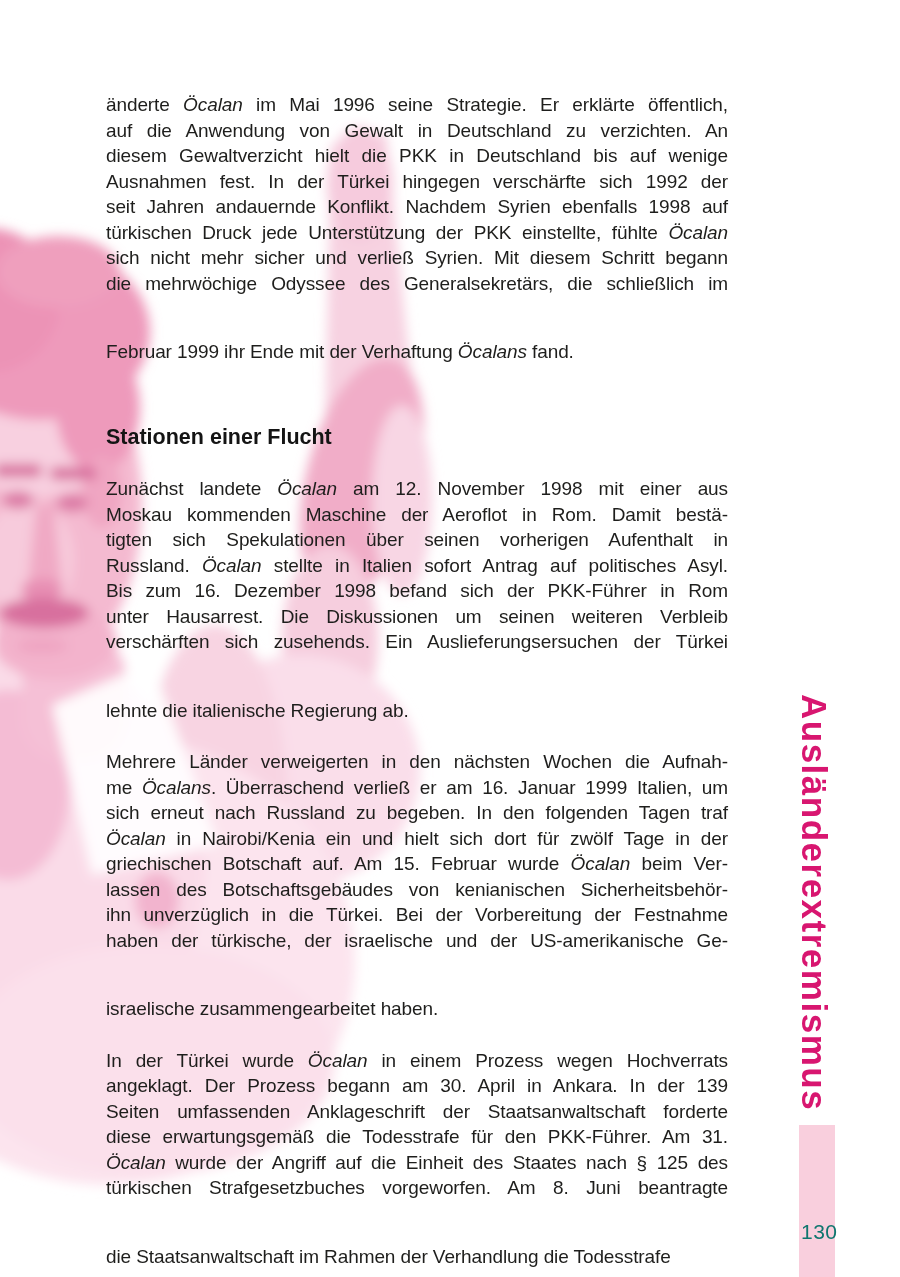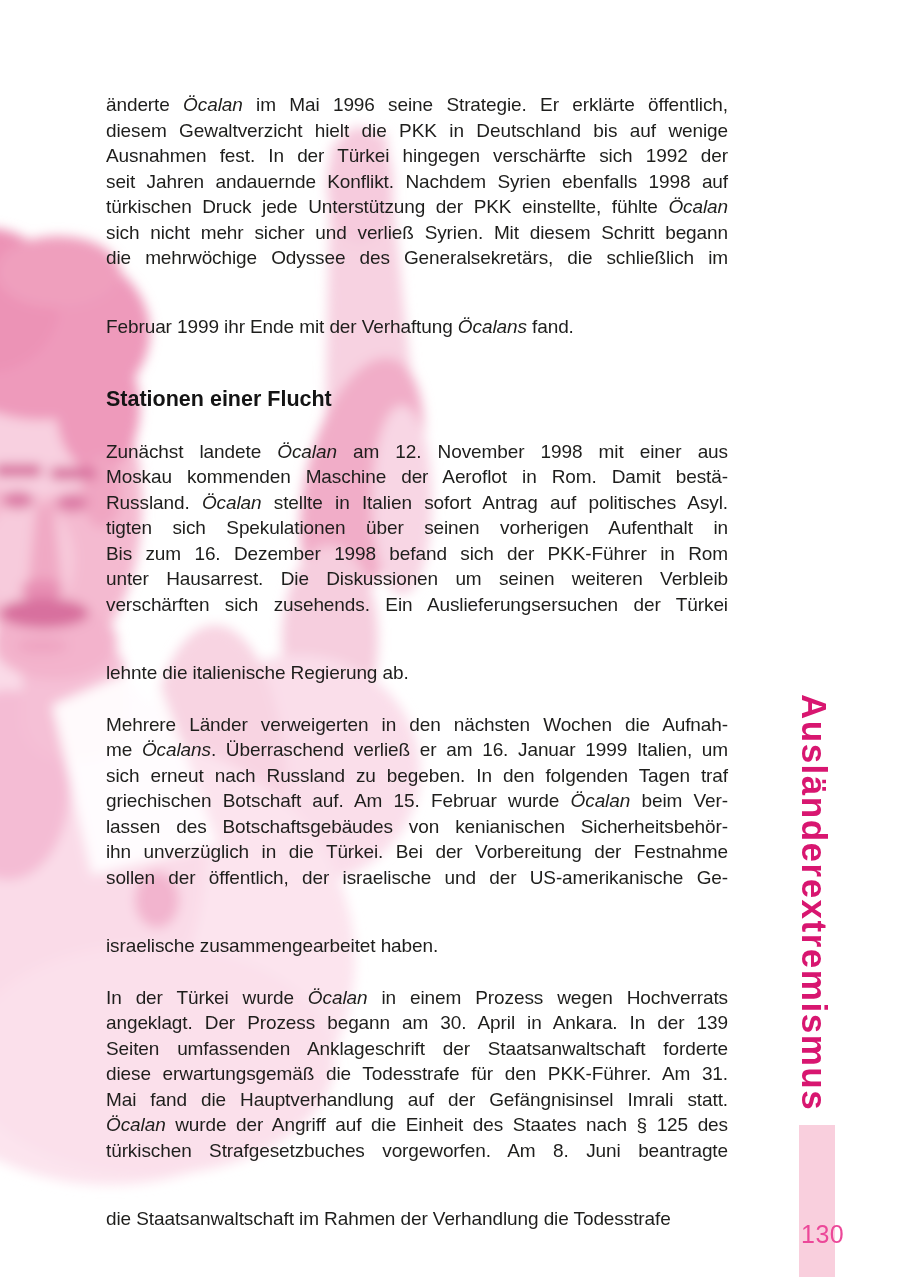--- a/index.html
+++ b/index.html
@@ -10,35 +10,35 @@
   .watermark { position:absolute; left:0; top:0; z-index:0; pointer-events:none; }
   .text-column {
     position:absolute; left:106px; top:92px; width:622px; z-index:2;
     color:#1e1e1c; font-size:19px; line-height:25.5px; letter-spacing:-0.1px;
   }
   .para { margin:0 0 26px 0; }
   .line { text-align:justify; text-align-last:justify; white-space:normal; }
   .line.lastline { text-align-last:left;margin-top:43px; }
   .subheading {
     font-weight:bold; font-size:21.5px; color:#141414;
-    margin:48px 0 26px 0; letter-spacing:0;
+    margin:60px 0 26px 0; letter-spacing:0;
   }
   .side-label {
     position:absolute; left:797px; top:694px; z-index:2;
     writing-mode:vertical-rl; text-orientation:mixed;
     font-weight:bold; font-size:35px; line-height:1; letter-spacing:1.5px;
     color:#d81670;
   }
   .page-bar {
     position:absolute; left:799px; top:1125px; width:36px; height:152px;
     background:#f9cfdd; z-index:1;
   }
   .page-number {
     position:absolute; left:801px; top:1220px; z-index:2;
-    font-size:25px; color:#ec4899; letter-spacing:0.5px;text-align:center;
+    font-size:21px; color:#0f766e; letter-spacing:0.5px;text-align:center;
   }
 </style>
 </head>
 <body>
 
 <div class="page">
 
   <svg class="watermark" width="460" height="1277" viewBox="0 0 460 1277">
     <defs>
       <filter id="soften" x="-30%" y="-30%" width="160%" height="160%">
@@ -87,55 +87,56 @@
       <ellipse cx="42" cy="590" rx="21" ry="11" fill="#e78eb3"></ellipse>
 
       <ellipse cx="44" cy="613" rx="45" ry="15" fill="#d86f9e"></ellipse>
       <ellipse cx="42" cy="646" rx="26" ry="8" fill="#efa5c2"></ellipse>
     </g>
   </svg>
 
   <main class="text-column">
       <div class="para">
         <div class="line">änderte <em>Öcalan</em> im Mai 1996 seine Strategie. Er erklärte öffentlich,</div>
+        <div class="line">auf die Anwendung von Gewalt in Deutschland zu verzichten. An</div>
         <div class="line">diesem Gewaltverzicht hielt die PKK in Deutschland bis auf wenige</div>
         <div class="line">Ausnahmen fest. In der Türkei hingegen verschärfte sich 1992 der</div>
         <div class="line">seit Jahren andauernde Konflikt. Nachdem Syrien ebenfalls 1998 auf</div>
         <div class="line">türkischen Druck jede Unterstützung der PKK einstellte, fühlte <em>Öcalan</em></div>
         <div class="line">sich nicht mehr sicher und verließ Syrien. Mit diesem Schritt begann</div>
         <div class="line">die mehrwöchige Odyssee des Generalsekretärs, die schließlich im</div>
         <div class="line lastline">Februar 1999 ihr Ende mit der Verhaftung <em>Öcalans</em> fand.</div>
       </div>
       <div class="subheading">Stationen einer Flucht</div>
       <div class="para">
         <div class="line">Zunächst landete <em>Öcalan</em> am 12. November 1998 mit einer aus</div>
         <div class="line">Moskau kommenden Maschine der Aeroflot in Rom. Damit bestä-</div>
+        <div class="line">tigten sich Spekulationen über seinen vorherigen Aufenthalt in</div>
         <div class="line">Russland. <em>Öcalan</em> stellte in Italien sofort Antrag auf politisches Asyl.</div>
-        <div class="line">tigten sich Spekulationen über seinen vorherigen Aufenthalt in</div>
         <div class="line">Bis zum 16. Dezember 1998 befand sich der PKK-Führer in Rom</div>
         <div class="line">unter Hausarrest. Die Diskussionen um seinen weiteren Verbleib</div>
         <div class="line">verschärften sich zusehends. Ein Auslieferungsersuchen der Türkei</div>
         <div class="line lastline">lehnte die italienische Regierung ab.</div>
       </div>
       <div class="para">
         <div class="line">Mehrere Länder verweigerten in den nächsten Wochen die Aufnah-</div>
         <div class="line">me <em>Öcalans</em>. Überraschend verließ er am 16. Januar 1999 Italien, um</div>
         <div class="line">sich erneut nach Russland zu begeben. In den folgenden Tagen traf</div>
+        <div class="line"><em>Öcalan</em> in Nairobi/Kenia ein und hielt sich dort für zwölf Tage in der</div>
         <div class="line">griechischen Botschaft auf. Am 15. Februar wurde <em>Öcalan</em> beim Ver-</div>
         <div class="line">lassen des Botschaftsgebäudes von kenianischen Sicherheitsbehör-</div>
         <div class="line">ihn unverzüglich in die Türkei. Bei der Vorbereitung der Festnahme</div>
-        <div class="line">sollen der öffentlich, der israelische und der US-amerikanische Ge-</div>
+        <div class="line">haben der türkische, der israelische und der US-amerikanische Ge-</div>
         <div class="line lastline">israelische zusammengearbeitet haben.</div>
       </div>
       <div class="para">
         <div class="line">In der Türkei wurde <em>Öcalan</em> in einem Prozess wegen Hochverrats</div>
         <div class="line">angeklagt. Der Prozess begann am 30. April in Ankara. In der 139</div>
         <div class="line">Seiten umfassenden Anklageschrift der Staatsanwaltschaft forderte</div>
         <div class="line">diese erwartungsgemäß die Todesstrafe für den PKK-Führer. Am 31.</div>
-        <div class="line">Mai fand die Hauptverhandlung auf der Gefängnisinsel Imrali statt.</div>
         <div class="line"><em>Öcalan</em> wurde der Angriff auf die Einheit des Staates nach § 125 des</div>
         <div class="line">türkischen Strafgesetzbuches vorgeworfen. Am 8. Juni beantragte</div>
         <div class="line lastline">die Staatsanwaltschaft im Rahmen der Verhandlung die Todesstrafe</div>
       </div>
     </main>
 
   <div class="side-label">Ausländerextremismus</div>
 
   <div class="page-bar"></div>
 

